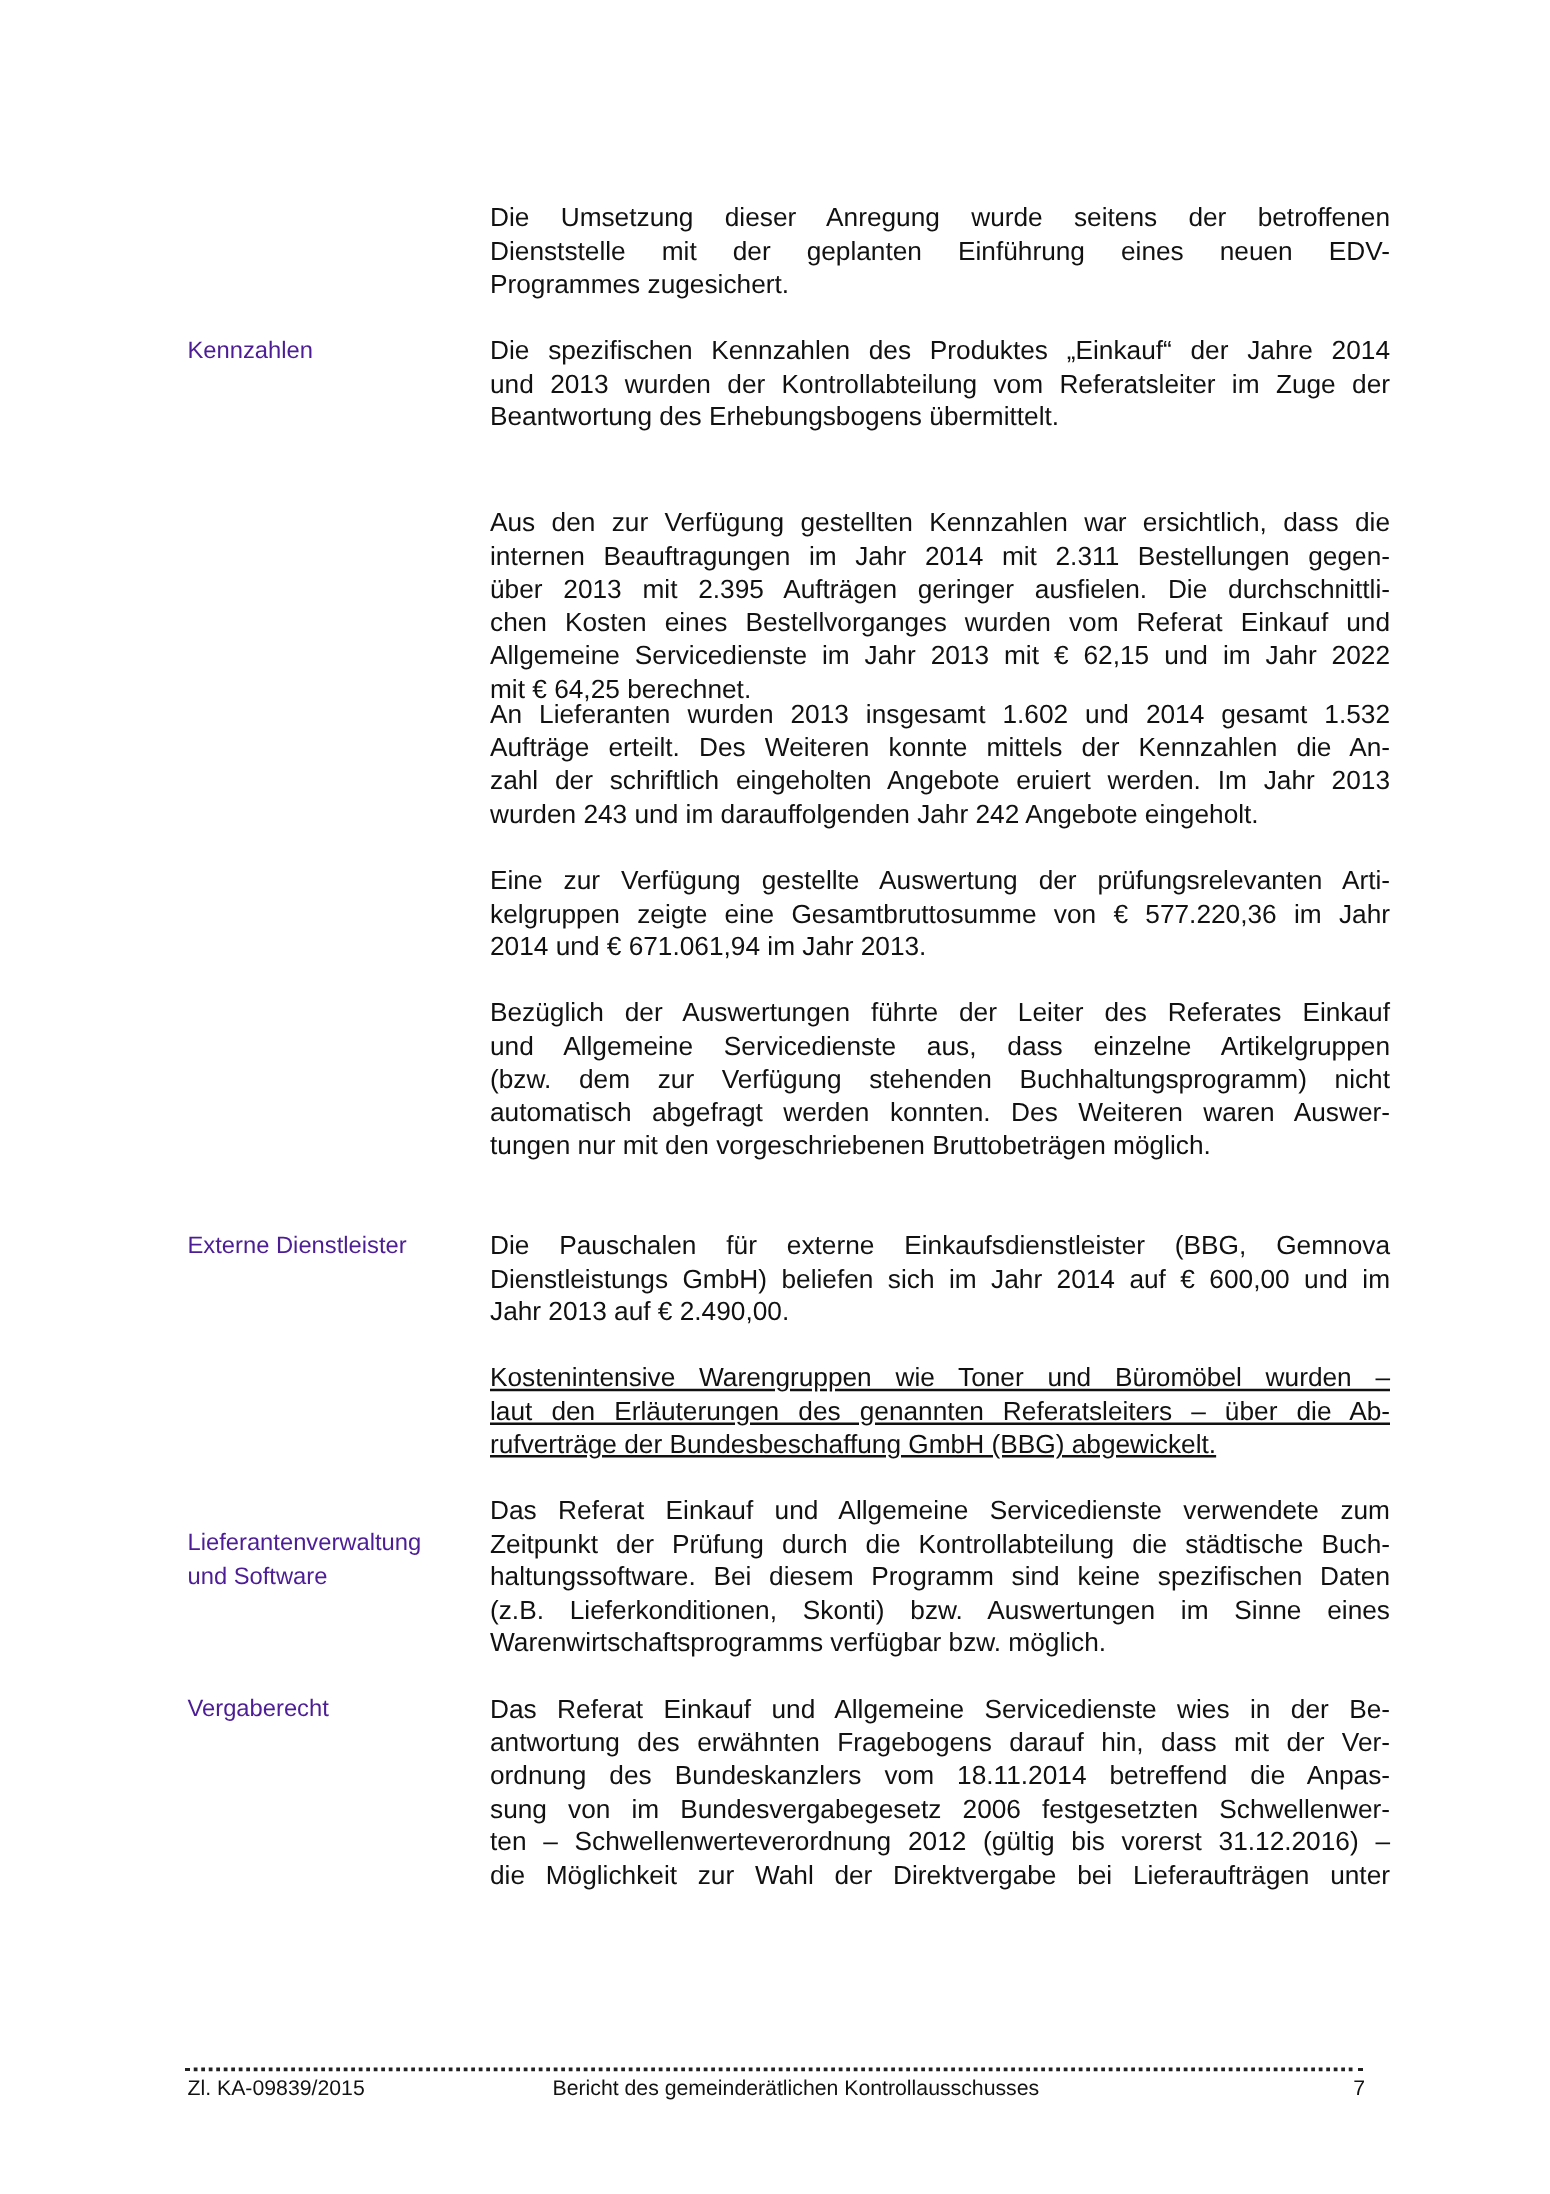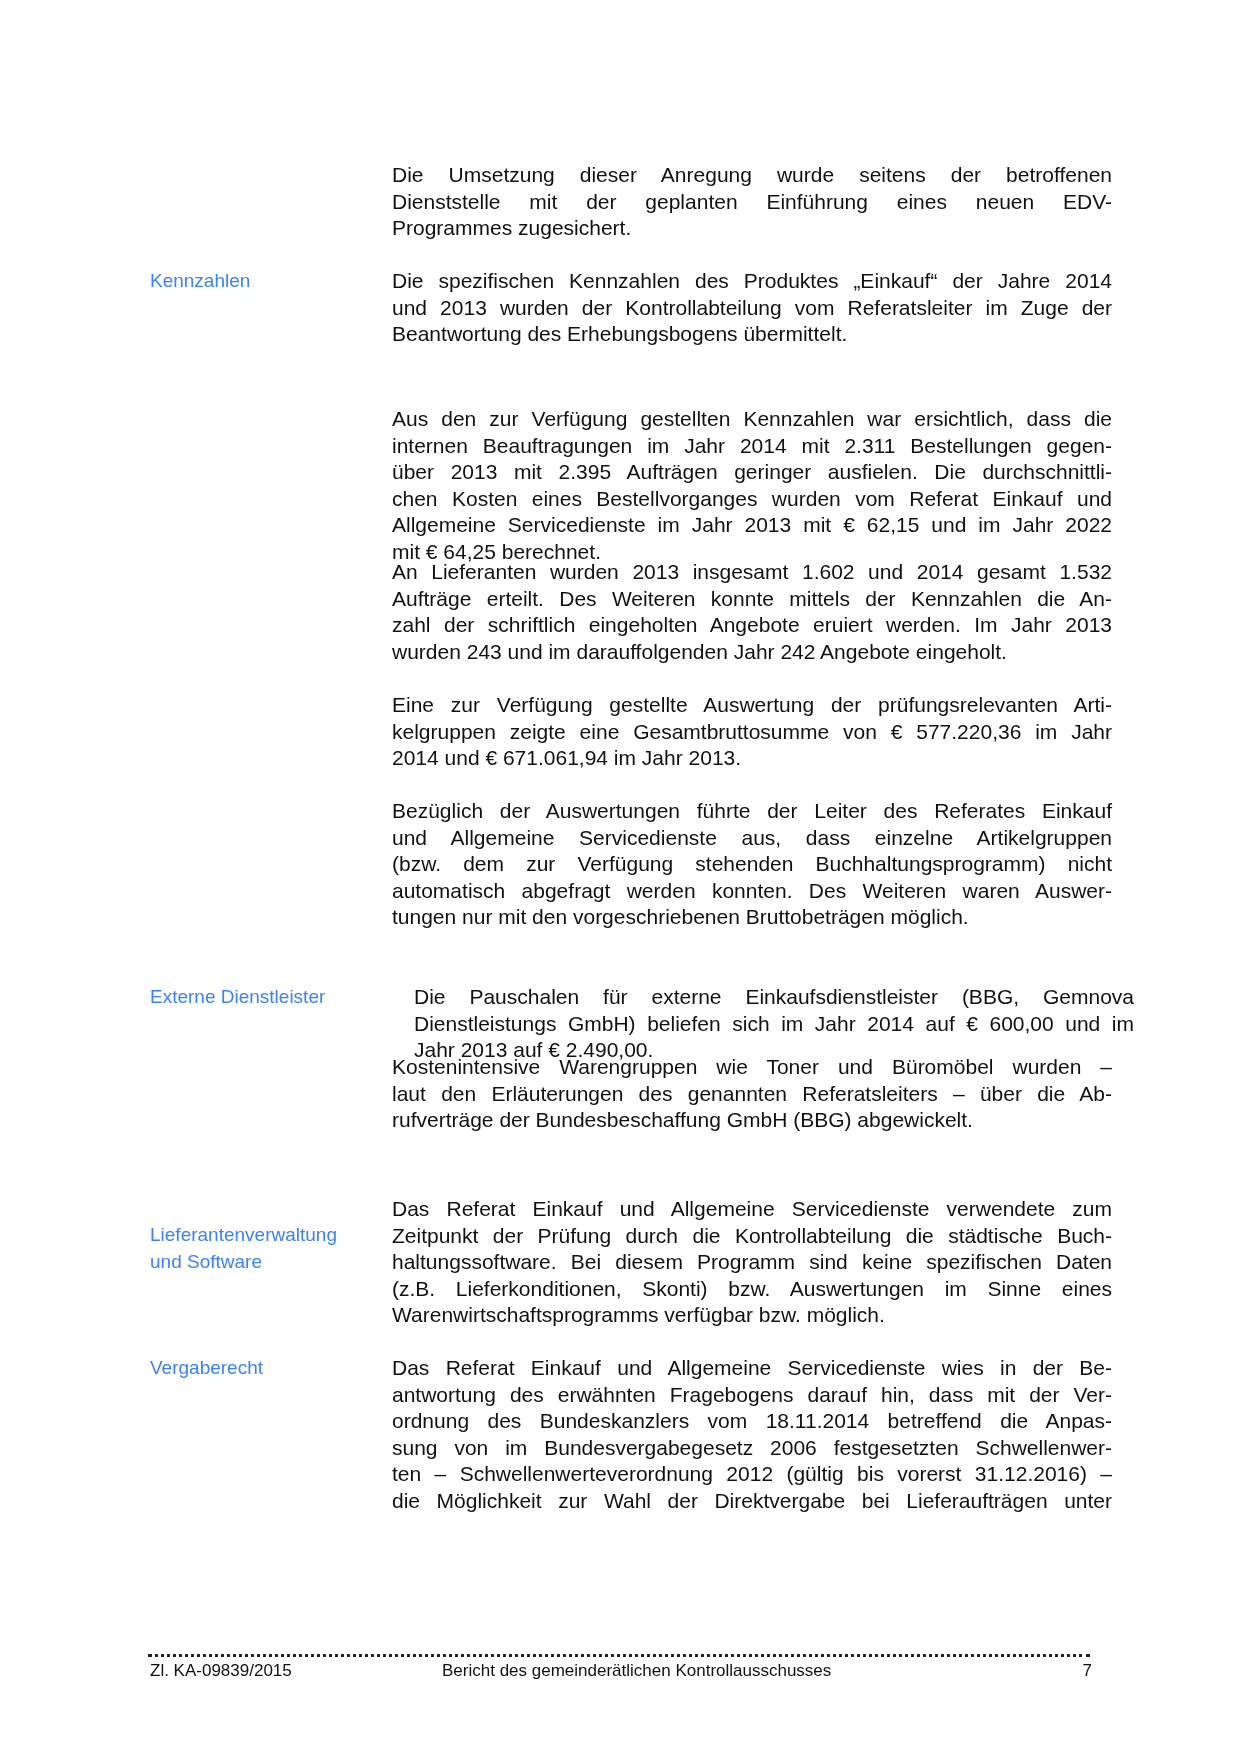--- a/index.html
+++ b/index.html
@@ -1,20 +1,20 @@
 <!DOCTYPE html>
 <html><head>
 <meta charset="utf-8">
 <style>
   html, body { margin: 0; padding: 0; background: #ffffff; }
   body { width: 1240px; height: 1755px; position: relative; overflow: hidden;
          font-family: "Liberation Sans", "DejaVu Sans", sans-serif; color: #111111; }
   .page { position: absolute; left: 0; top: 0; width: 1120px; height: 1755px; }
   .label { position: absolute; left: 150px; top: 0; width: 220px;
-           font-size: 19px; line-height: 26.5px; color: #3b82f6; }
+           font-size: 19px; line-height: 26.5px; color: #4c1d95; }
   .label .lbl-line { display: block; white-space: nowrap; }
   .para { position: absolute; left: 392px; width: 720px; font-size: 21px; line-height: 26.5px; }
   .line { display: block; white-space: nowrap; text-align: justify; text-align-last: justify; height: 26.5px; }
   .line.last { text-align-last: left; }
   .footer-dots { position: absolute; left: 148px; top: 1640px; width: 942px; height: 14px;
                  border-bottom: 3px dotted #222; }
   .footer { position: absolute; top: 1660px; left: 0; width: 1240px; font-size: 17px; line-height: 22px; color: #111; }
   .footer .ref { position: absolute; left: 150px; }
   .footer .title { position: absolute; left: 442px; }
   .footer .pageno { position: absolute; left: 1080px; width: 12px; text-align: right; }
@@ -59,26 +59,26 @@
       <div class="para" style="top: 798px;">
         <span class="line">Bezüglich der Auswertungen führte der Leiter des Referates Einkauf</span>
         <span class="line">und Allgemeine Servicedienste aus, dass einzelne Artikelgruppen</span>
         <span class="line">(bzw. dem zur Verfügung stehenden Buchhaltungsprogramm) nicht</span>
         <span class="line">automatisch abgefragt werden konnten. Des Weiteren waren Auswer-</span>
         <span class="line last">tungen nur mit den vorgeschriebenen Bruttobeträgen möglich.</span>
       </div>
       <div class="label" style="top: 984px;">
         <span class="lbl-line">Externe Dienstleister</span>
       </div>
-      <div class="para" style="top: 984px; margin-left: 22px;">
+      <div class="para" style="top: 984px;">
         <span class="line">Die Pauschalen für externe Einkaufsdienstleister (BBG, Gemnova</span>
         <span class="line">Dienstleistungs GmbH) beliefen sich im Jahr 2014 auf € 600,00 und im</span>
         <span class="line last">Jahr 2013 auf € 2.490,00.</span>
       </div>
-      <div class="para" style="top: 1054px;">
+      <div class="para" style="top: 1090px; text-decoration: underline;">
         <span class="line">Kostenintensive Warengruppen wie Toner und Büromöbel wurden –</span>
         <span class="line">laut den Erläuterungen des genannten Referatsleiters – über die Ab-</span>
         <span class="line last">rufverträge der Bundesbeschaffung GmbH (BBG) abgewickelt.</span>
       </div>
       <div class="label" style="top: 1188px; margin-top: 34px;">
         <span class="lbl-line">Lieferantenverwaltung</span>
         <span class="lbl-line">und Software</span>
       </div>
       <div class="para" style="top: 1196px;">
         <span class="line">Das Referat Einkauf und Allgemeine Servicedienste verwendete zum</span>

